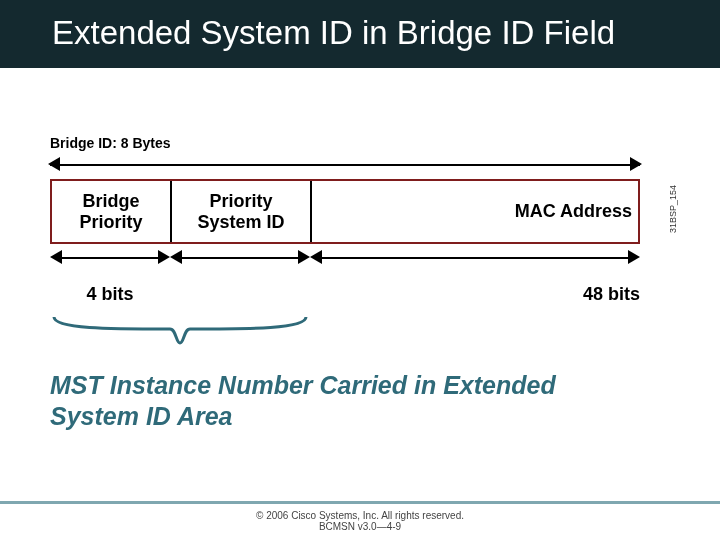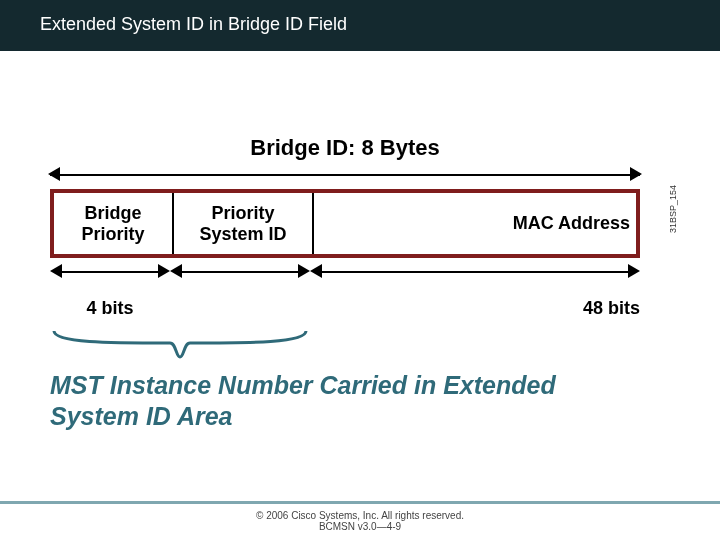--- a/index.html
+++ b/index.html
@@ -3,49 +3,49 @@
 <meta charset="utf-8">
 <style>
   * { margin: 0; padding: 0; box-sizing: border-box; }
   html, body { width: 720px; height: 540px; font-family: Arial, Helvetica, sans-serif; background: #fff; }
 
   .slide { width: 720px; height: 540px; position: relative; background: #fff; }
 
   
   .header {
     position: absolute; top: 0; left: 0; width: 100%;
-    background: #14292f; color: #fff; padding: 14px 36px 16px 40px;
-    font-size: 18px; font-weight: 500;
+    background: #14292f; color: #fff; padding: 14px 36px 16px 52px;
+    font-size: 33px; font-weight: 500;
   }
   .header-trap {
     position: absolute; top: 0; right: 26px; width: 86px; height: 24px;
     background: #000;
   }
   .header-trap::before,
   .header-trap::after {
     content: ""; position: absolute; top: 0; width: 0; height: 0;
     border-top: 24px solid #000;
   }
   .header-trap::before { left: -14px; border-left: 14px solid transparent; }
   .header-trap::after { right: -14px; border-right: 14px solid transparent; }
 
   
   .diagram { position: absolute; top: 135px; left: 50px; width: 590px; }
 
-  .total-label { text-align: center; font-size: 22px; font-weight: bold; margin-bottom: 6px; }
+  .total-label { text-align: left; font-size: 14px; font-weight: bold; margin-bottom: 6px; }
   .total-arrow { position: relative; height: 14px; margin-bottom: 8px; }
   .dbl-arrow-line { position: absolute; top: 50%; left: 0; right: 0;
     border-top: 2px solid #000; }
   .arrowhead-l, .arrowhead-r {
     position: absolute; top: 50%; width: 0; height: 0; transform: translateY(-50%);
   }
   .arrowhead-l { left: -2px; border-right: 12px solid #000; border-top: 7px solid transparent; border-bottom: 7px solid transparent; }
   .arrowhead-r { right: -2px; border-left: 12px solid #000; border-top: 7px solid transparent; border-bottom: 7px solid transparent; }
 
-  .boxes { display: flex; width: 100%; border: 4px solid #7f1d1d; }
+  .boxes { display: flex; width: 100%; border: 2px solid #7f1d1d; }
   .boxcell {
     text-align: center; font-weight: bold; font-size: 18px; line-height: 1.15;
     padding: 10px 6px;
     border-right: 2px solid #000;
     display: flex; flex-direction: column; justify-content: center;
   }
   .boxcell:last-child { border-right: none; align-items: flex-end; }
   .c0 { flex: 0 0 120px; }
   .c1 { flex: 0 0 140px; }
   .c2 { flex: 1; }

